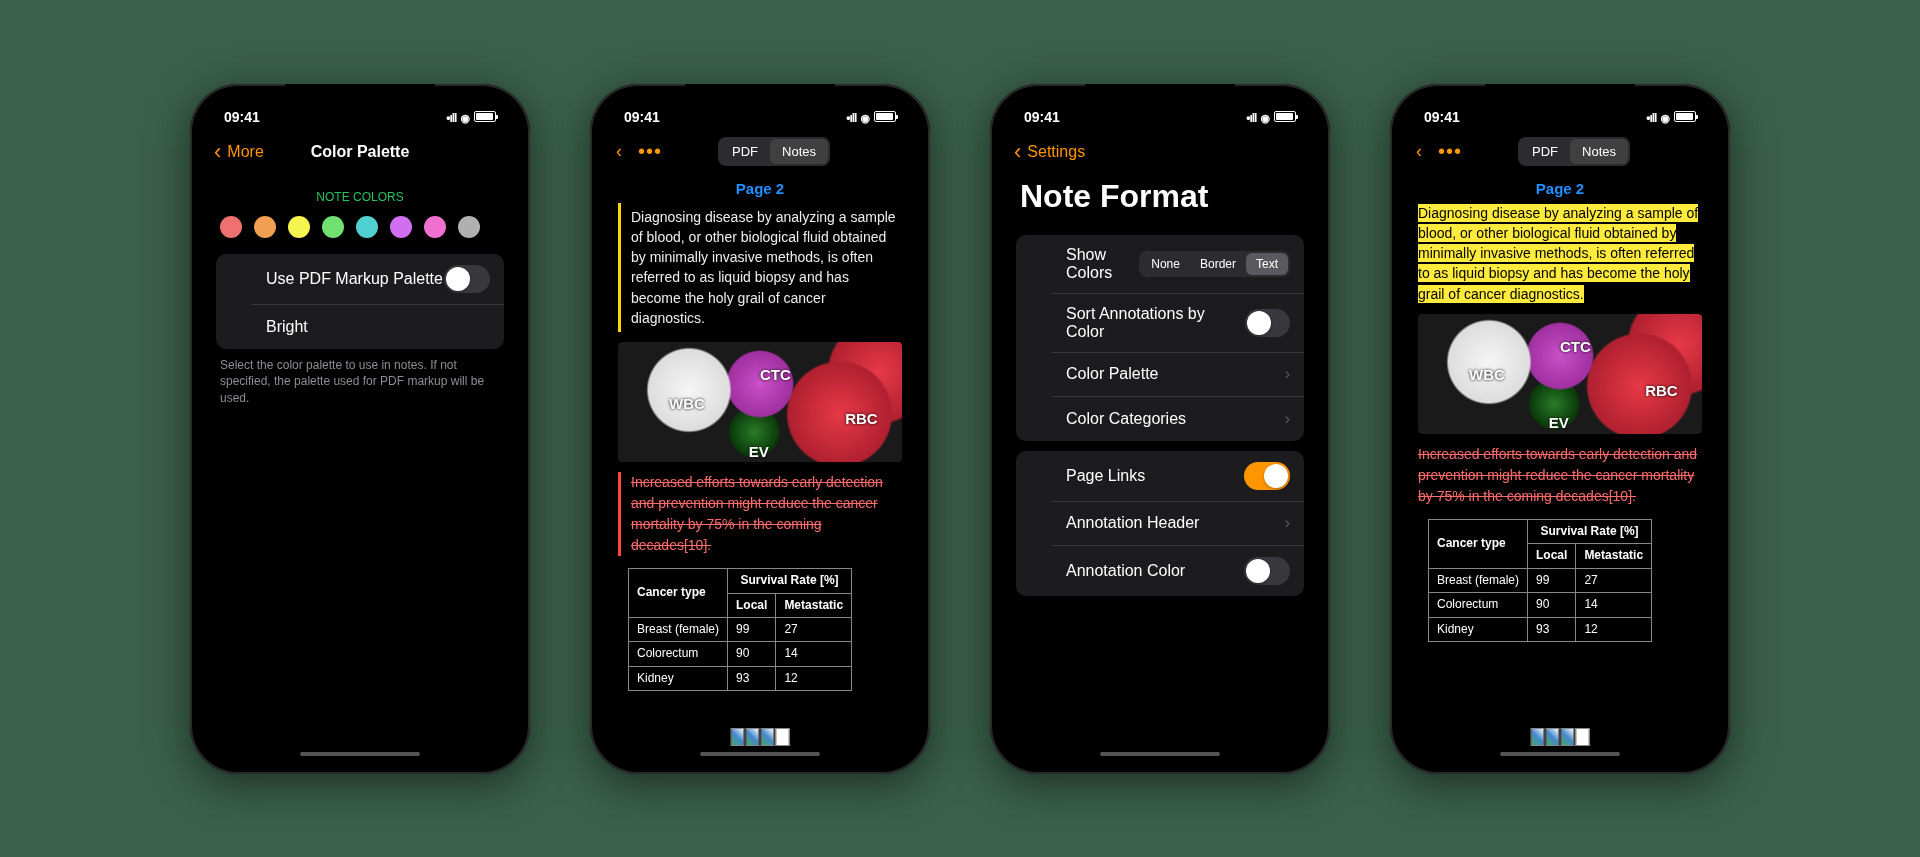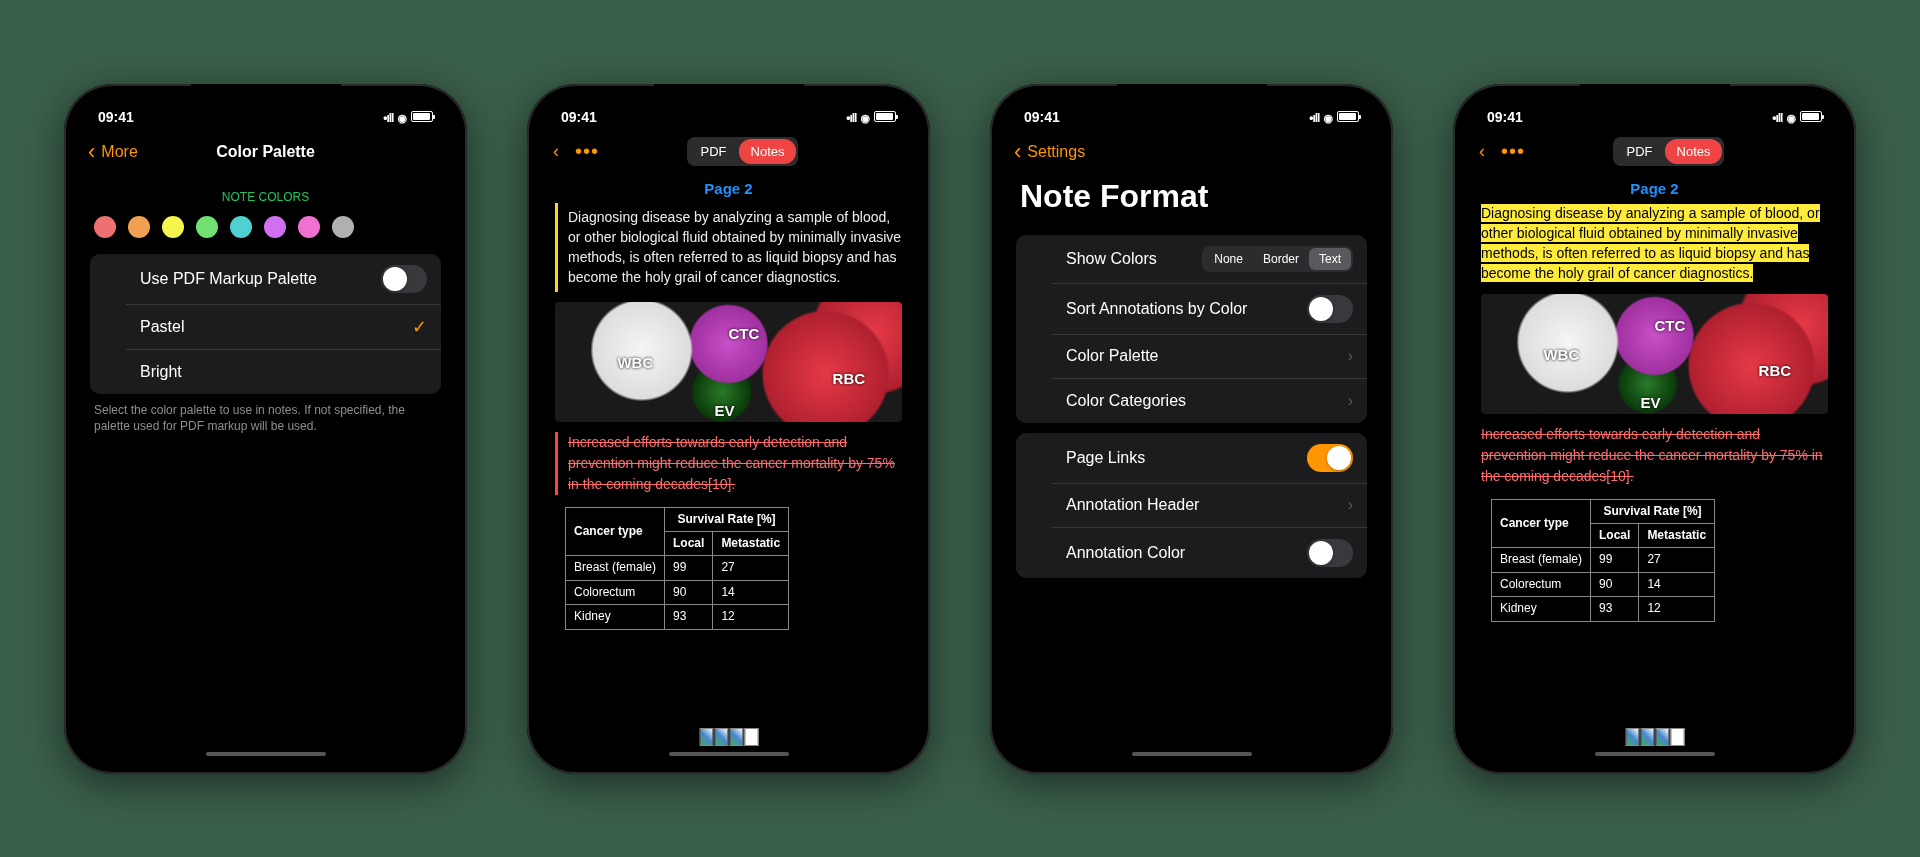--- a/index.html
+++ b/index.html
@@ -7,21 +7,21 @@
     background: #3a5f4a;
     font-family: -apple-system, "SF Pro Text", "Helvetica Neue", sans-serif;
     display: flex;
     justify-content: center;
     align-items: center;
     min-height: 857px;
     gap: 60px;
     padding: 20px;
   }
   .phone {
-    width: 403px;
+    width: 340px;
     height: 690px;
     background: #000;
     border-radius: 48px;
     padding: 12px;
     box-shadow: 0 10px 40px rgba(0,0,0,0.5), inset 0 0 0 2px #2a2a2a;
     position: relative;
   }
   .screen {
     width: 100%;
     height: 100%;
@@ -103,21 +103,21 @@
 
   .seg { display: flex; background:#2c2c2e; border-radius:8px; padding:2px; gap:0; font-size:12px; }
   .seg div { padding: 4px 10px; border-radius:6px; color:#fff; }
   .seg .sel { background:#5a5a5e; }
 
   
   .notes-toolbar { display:flex; align-items:center; justify-content:space-between; padding: 0 14px; height:44px; }
   .tb-left, .tb-right { display:flex; gap:18px; align-items:center; }
   .tb-seg { display:flex; background:#2c2c2e; border-radius:8px; padding:2px; font-size:13px; }
   .tb-seg div { padding: 5px 12px; border-radius:6px; }
-  .tb-seg .sel { background:#ef4444;border-radius:12px; }
+  .tb-seg .sel { background:#404040; }
   .page-link { text-align:center; color:#1e90ff; font-size:15px; font-weight:600; padding:6px 0; }
 
   .note-body { padding: 0 16px; font-size:14px; line-height:1.45; }
   .note-yellow-border { border-left: 3px solid #ffd60a; padding: 4px 0 4px 10px; color:#eee; margin-bottom:10px;}
   .note-yellow-bg { background:#ffeb3b; color:#000; display:inline; padding:1px 0; }
   .note-yellow-wrap { margin-bottom:10px; line-height:1.45; }
   .note-img { width:100%; height:120px; border-radius:4px; margin-bottom:10px; position:relative; overflow:hidden; background: radial-gradient(circle at 25% 40%, #f5f5f5 0%, #ddd 18%, transparent 19%), radial-gradient(circle at 50% 35%, #c850c8 0%, #a030a0 20%, transparent 21%), radial-gradient(circle at 78% 60%, #e63946 0%, #b02030 22%, transparent 23%), radial-gradient(circle at 92% 25%, #e63946 0%, #b02030 18%, transparent 19%), radial-gradient(circle at 48% 75%, #2a7a2a 0%, #0a3a0a 14%, transparent 15%), #1a1a1a;}
   .img-label { position:absolute; font-size:15px; color:#fff; font-weight:700; text-shadow:0 0 3px #000;}
   .strike-wrap { border-left:3px solid #ff453a; padding-left:10px; }
   .strike { text-decoration: line-through; color:#ff6b6b; font-size:14px; line-height:1.5; }
@@ -165,24 +165,20 @@
         <div class="swatch" style="background:#b0b0b0"></div>
       </div>
       <div class="cell-group">
         <div class="cell">
           <span>Use PDF Markup Palette</span>
           <div class="toggle">
               <div class="knob"></div>
             </div>
         </div>
         <div class="cell">
-          <span>Pastel</span>
-          <span class="checkmark">✓</span>
-        </div>
-        <div class="cell">
           <span>Bright</span>
         </div>
       </div>
       <div class="section-footer">Select the color palette to use in notes. If not specified, the palette used for PDF markup will be used.</div>
     </div>
     <div class="home-ind"></div>
   </div>
 </div>
 
 <div class="phone">

